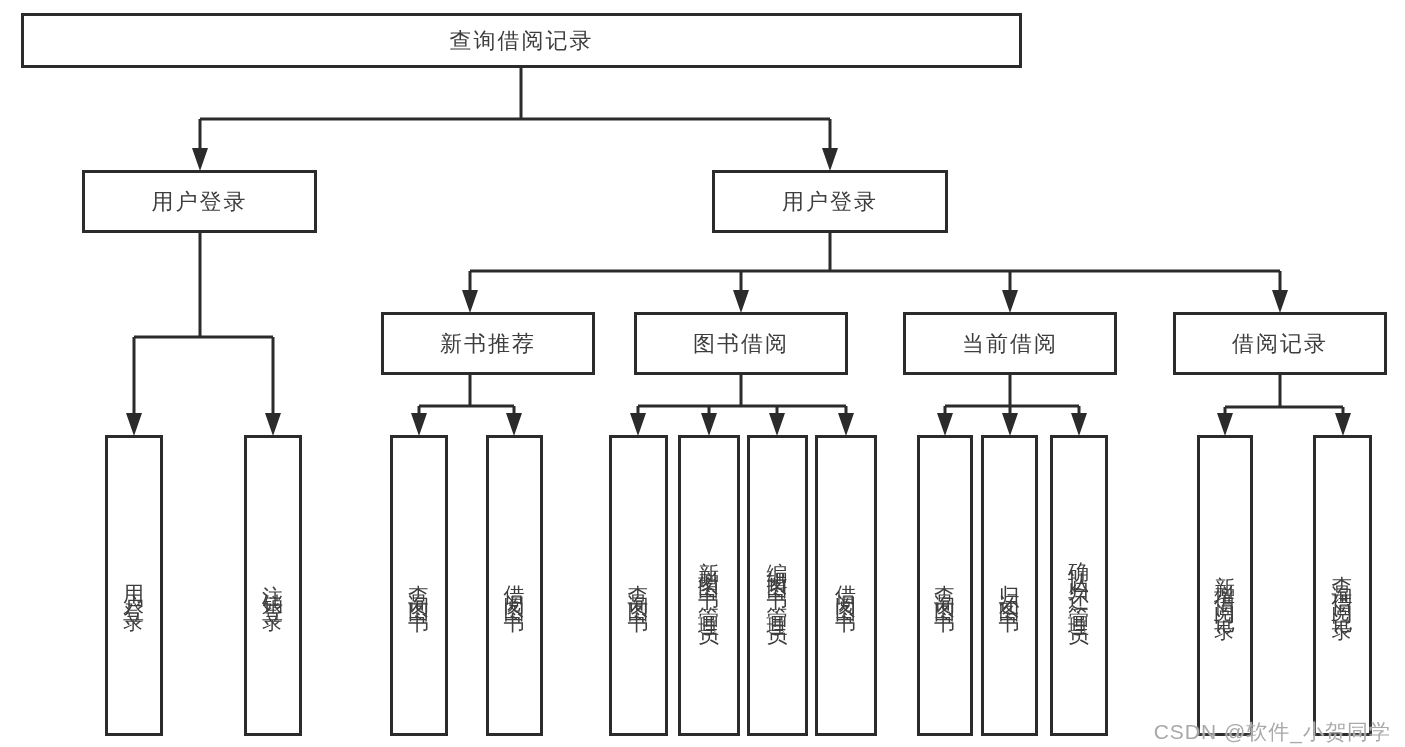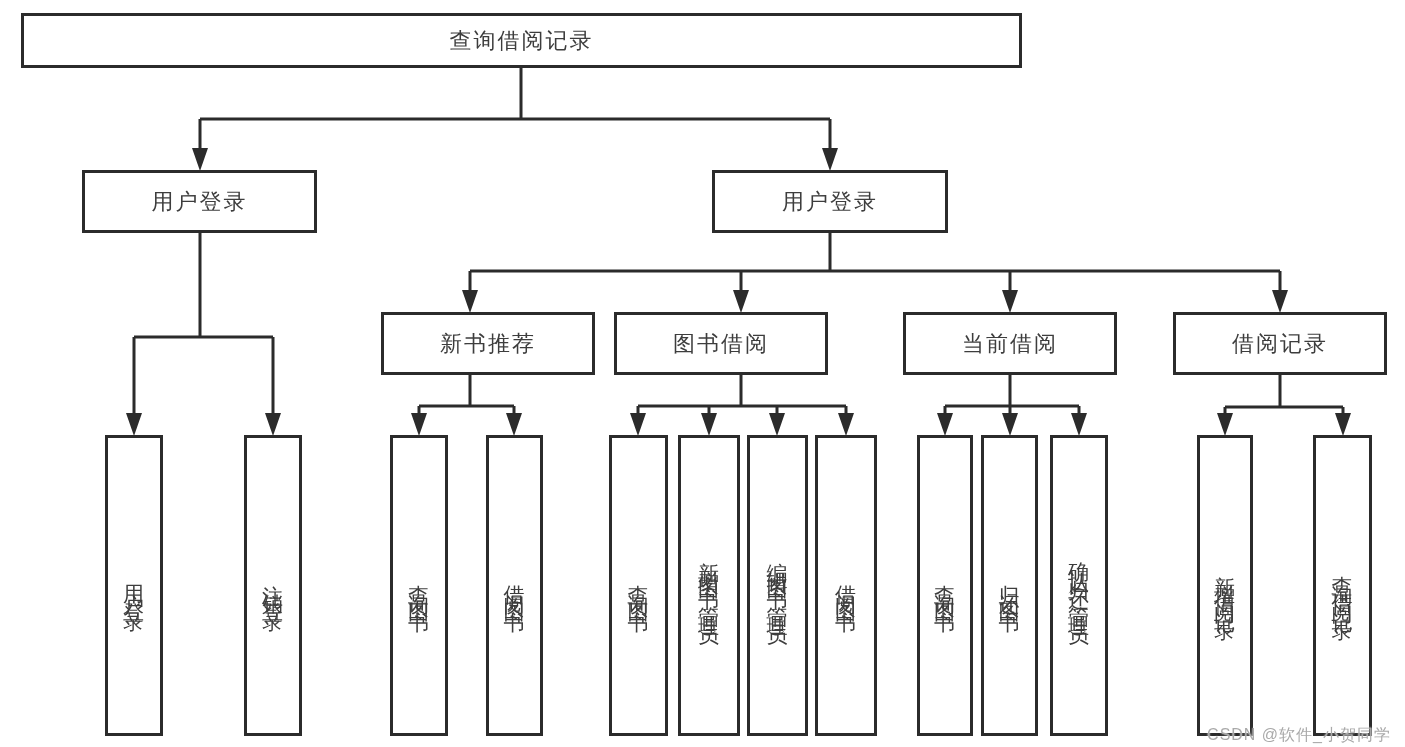--- a/index.html
+++ b/index.html
@@ -36,21 +36,21 @@
     writing-mode: vertical-rl;
     text-orientation: mixed;
     font-size: 21px;
     letter-spacing: 9px;
     line-height: 1;
   }
   .watermark {
     position: absolute;
     right: 14px;
     bottom: 1px;
-    font-size: 16px;
+    font-size: 21px;
     letter-spacing: 1px;
     color: #a9a9a9;
     text-shadow: 0 0 2px #ffffff;
     z-index: 3;
     white-space: nowrap;
   }
 </style>
 </head>
 <body>
 
@@ -104,21 +104,21 @@
   <div class="box h" style="left:82px; top:170px; width:235px; height:63px;">
     <span class="lbl">用户登录</span>
   </div>
   <div class="box h" style="left:712px; top:170px; width:236px; height:63px;">
     <span class="lbl">用户登录</span>
   </div>
 
   <div class="box h" style="left:381px; top:312px; width:214px; height:63px;">
     <span class="lbl">新书推荐</span>
   </div>
-  <div class="box h" style="left:614px; top:312px; width:214px; height:63px;">
+  <div class="box h" style="left:634px; top:312px; width:214px; height:63px;">
     <span class="lbl">图书借阅</span>
   </div>
   <div class="box h" style="left:903px; top:312px; width:214px; height:63px;">
     <span class="lbl">当前借阅</span>
   </div>
   <div class="box h" style="left:1173px; top:312px; width:214px; height:63px;">
     <span class="lbl">借阅记录</span>
   </div>
 
   <div class="box v" style="left:105px; top:435px; width:58px; height:301px;">

